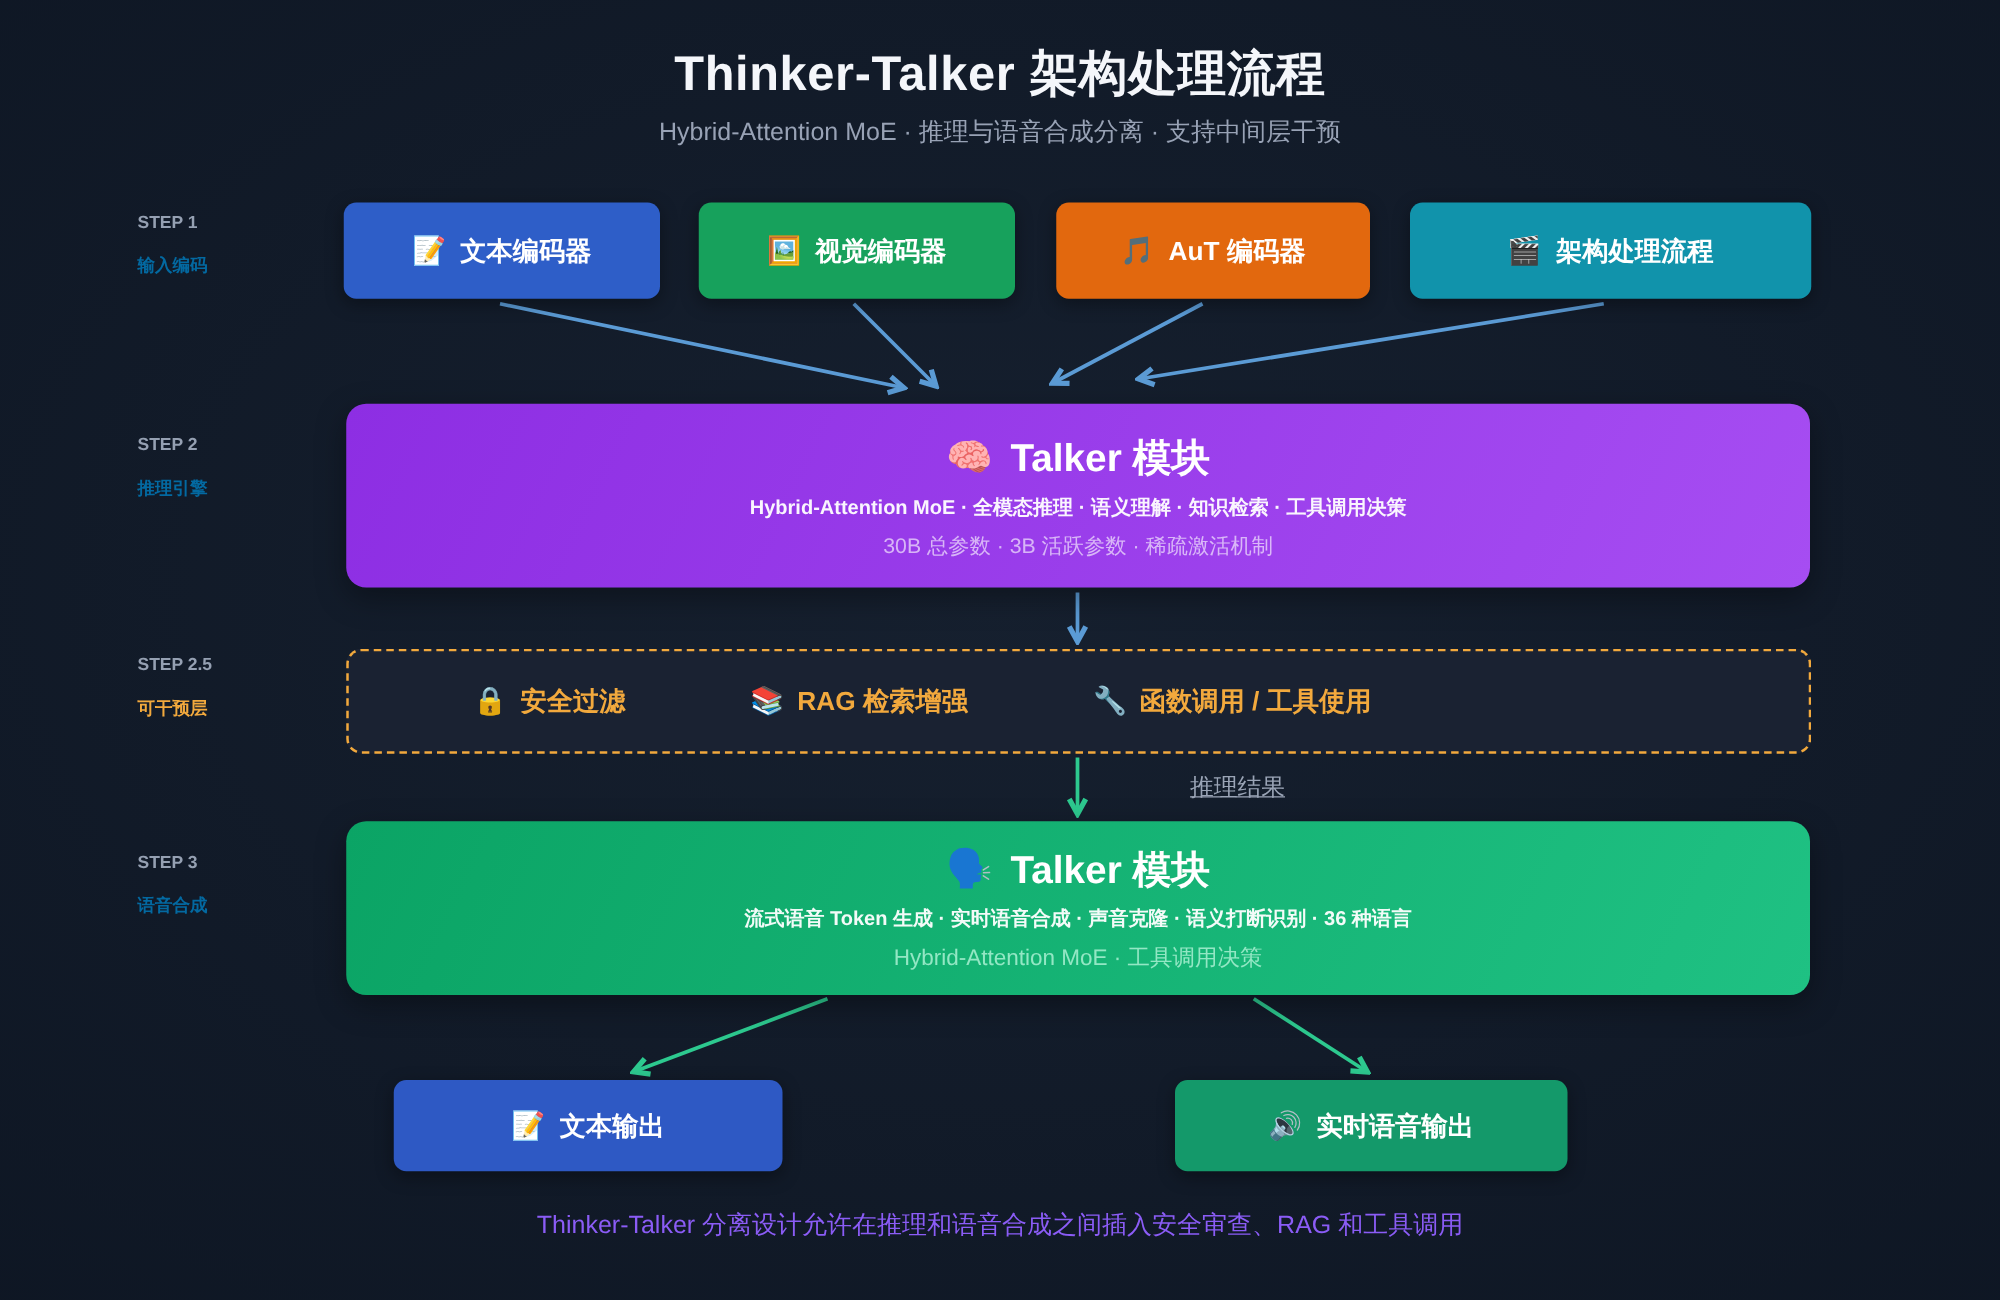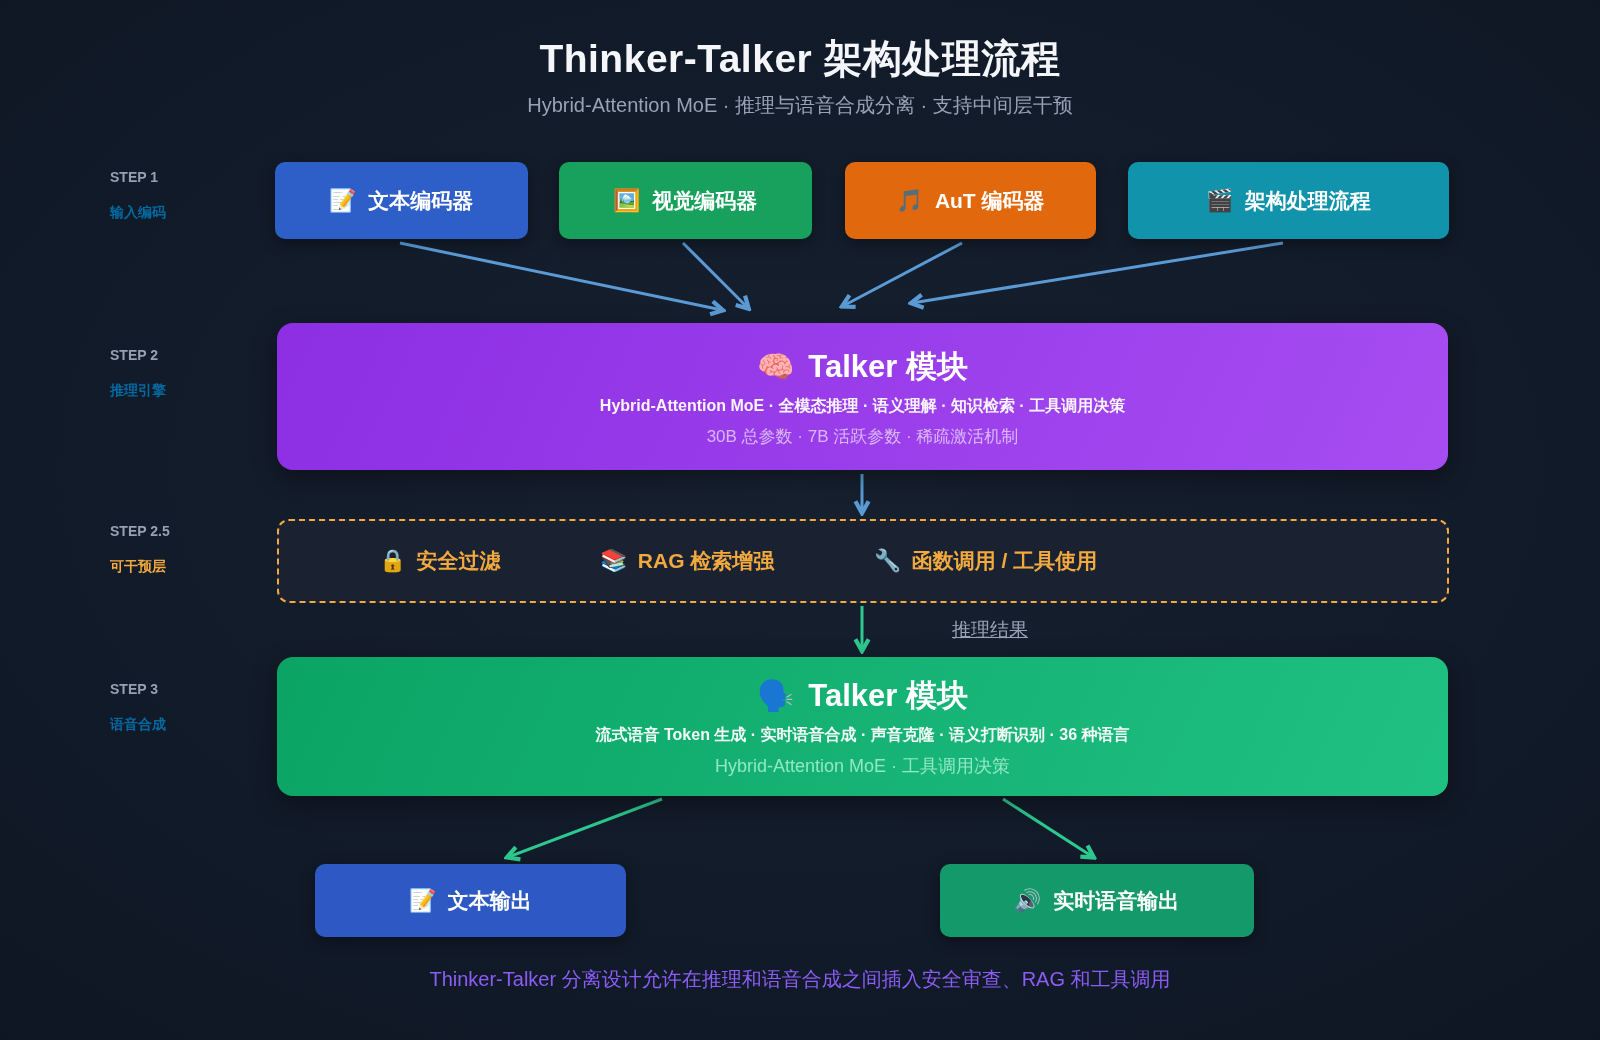--- a/index.html
+++ b/index.html
@@ -137,21 +137,21 @@
     <span class="icon">🎬</span>
     <span>架构处理流程</span>
   </div>
 
   <div class="module thinker">
     <div class="module-title">
       <span class="icon">🧠</span>
       <span>Talker 模块</span>
     </div>
     <div class="module-line1">Hybrid-Attention MoE · 全模态推理 · 语义理解 · 知识检索 · 工具调用决策</div>
-    <div class="module-line2">30B 总参数 · 7B 活跃参数 · 稀疏激活机制</div>
+    <div class="module-line2">30B 总参数 · 3B 活跃参数 · 稀疏激活机制</div>
   </div>
 
   <div class="intervention">
     <div class="iv-item">
       <span class="icon">🔒</span>
       <span>安全过滤</span>
     </div>
     <div class="iv-item">
       <span class="icon">📚</span>
       <span>RAG 检索增强</span>

